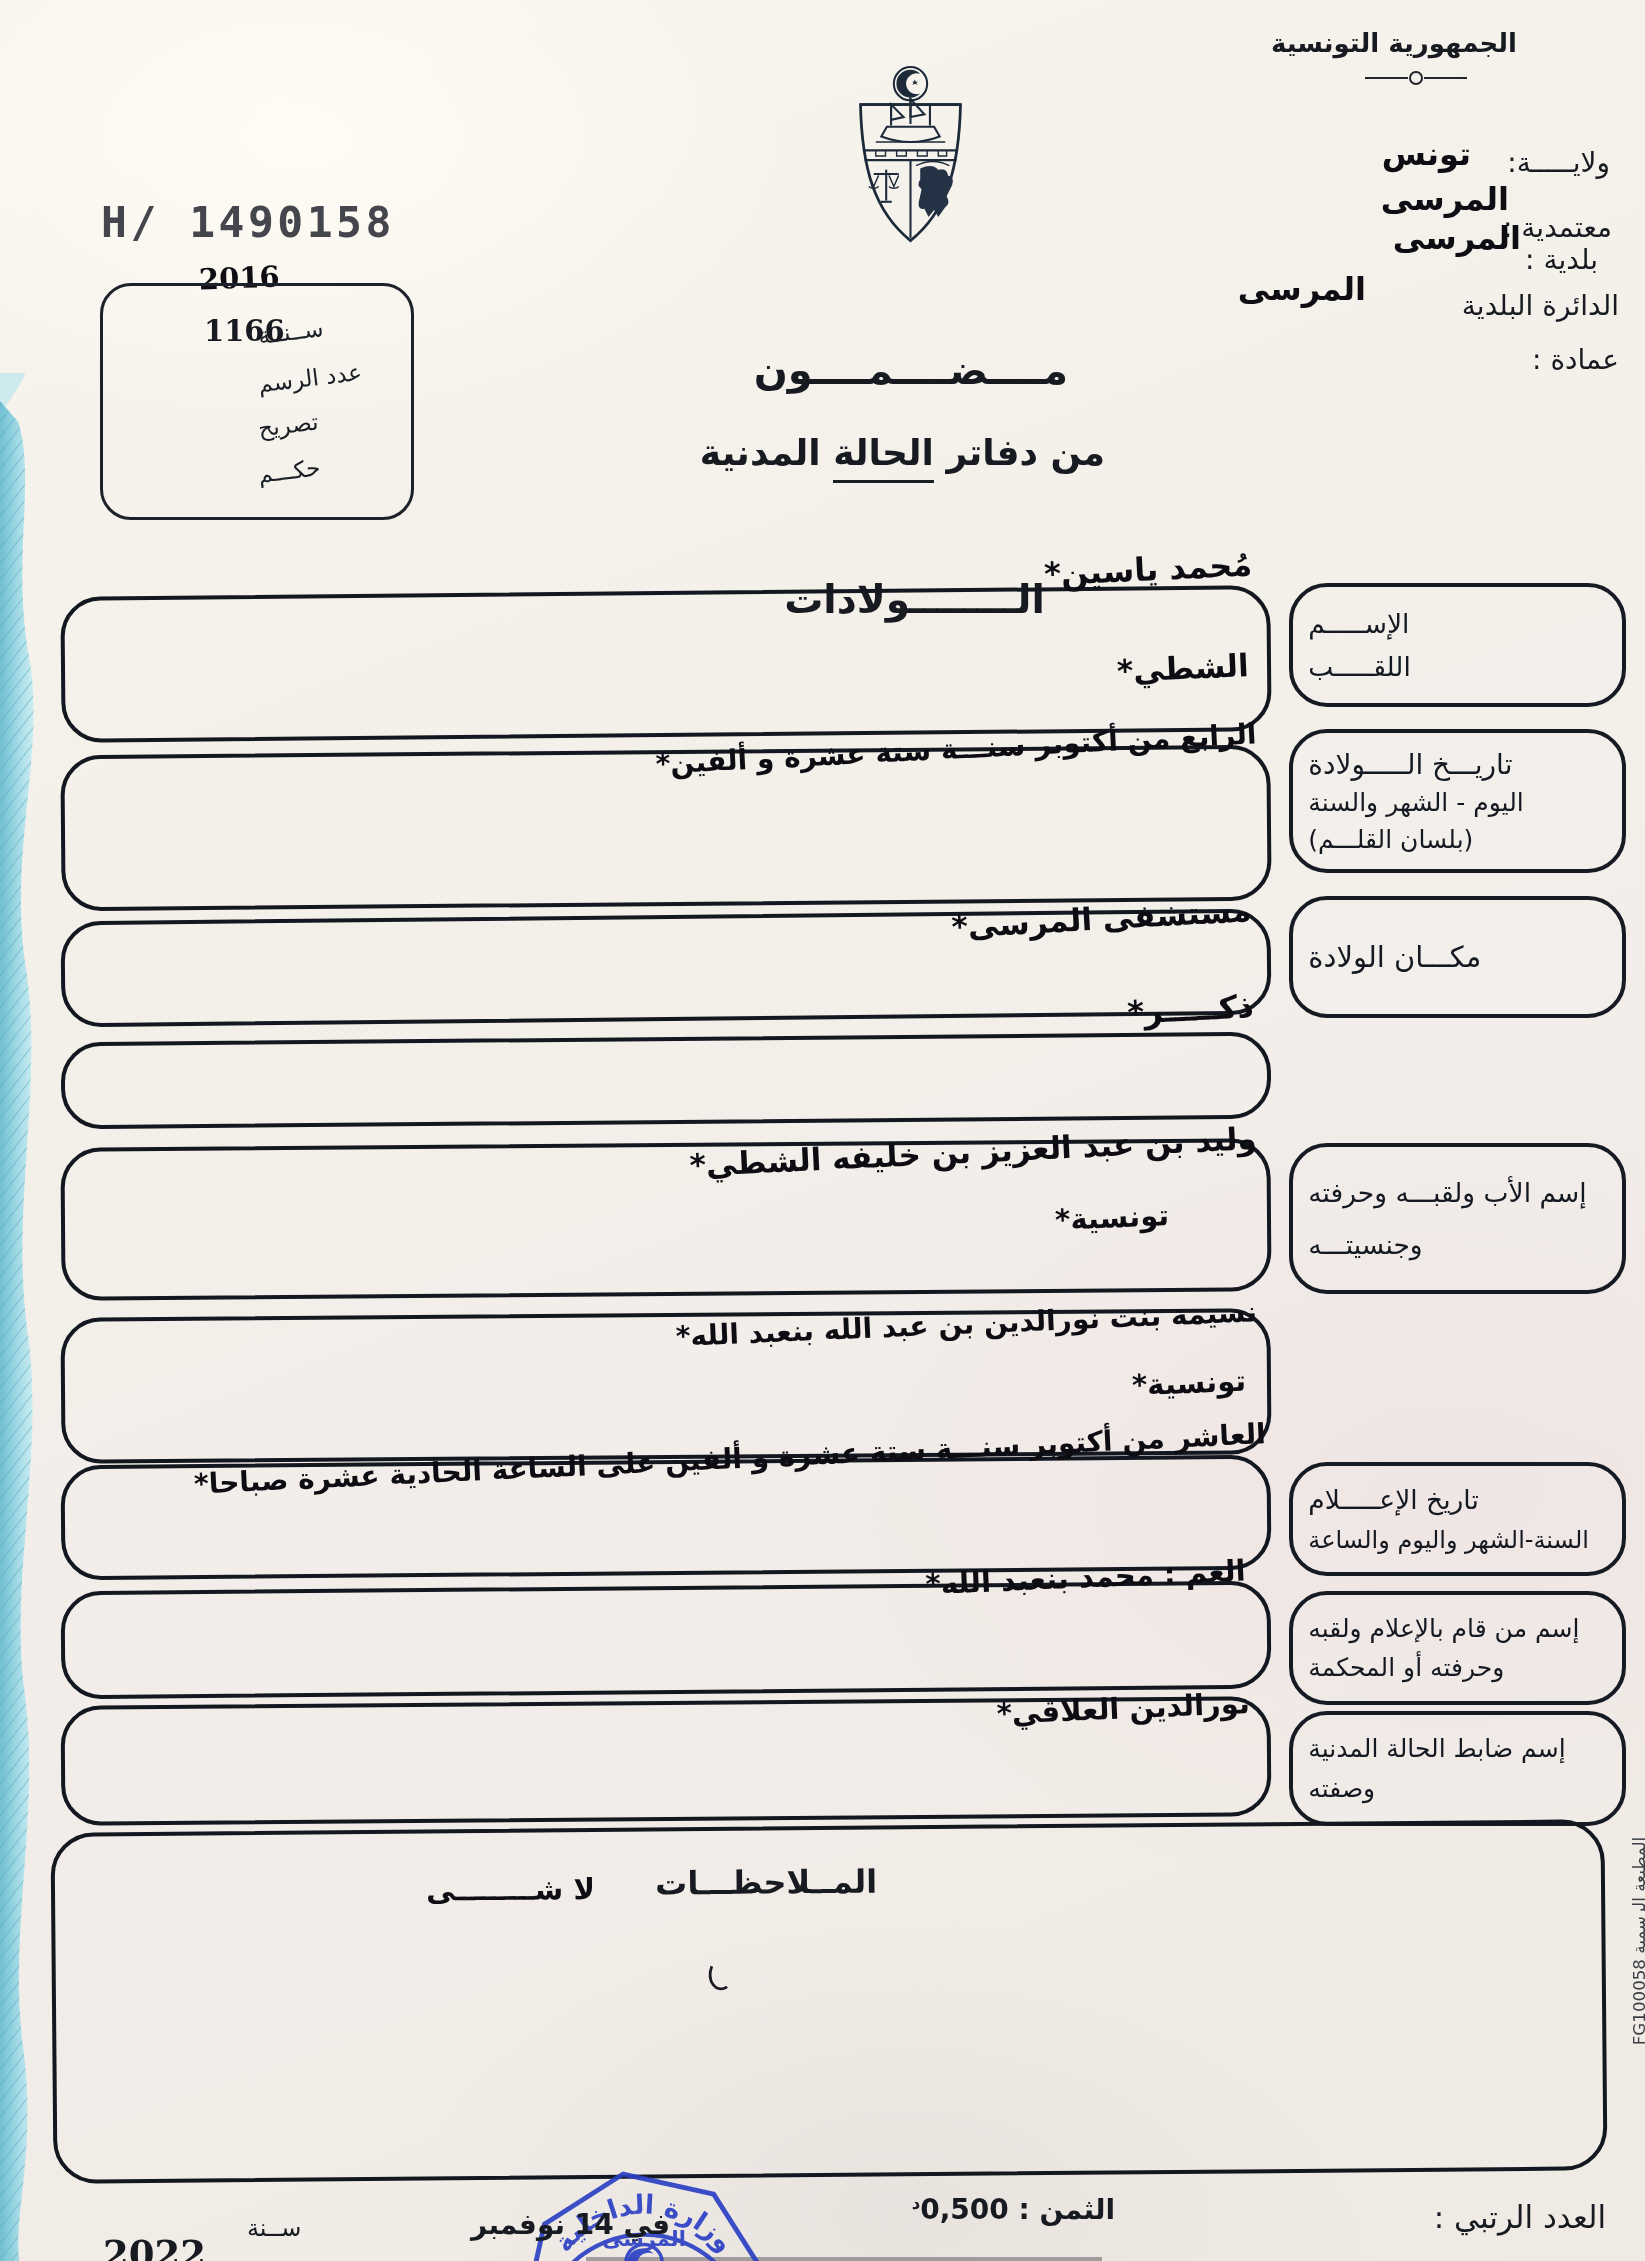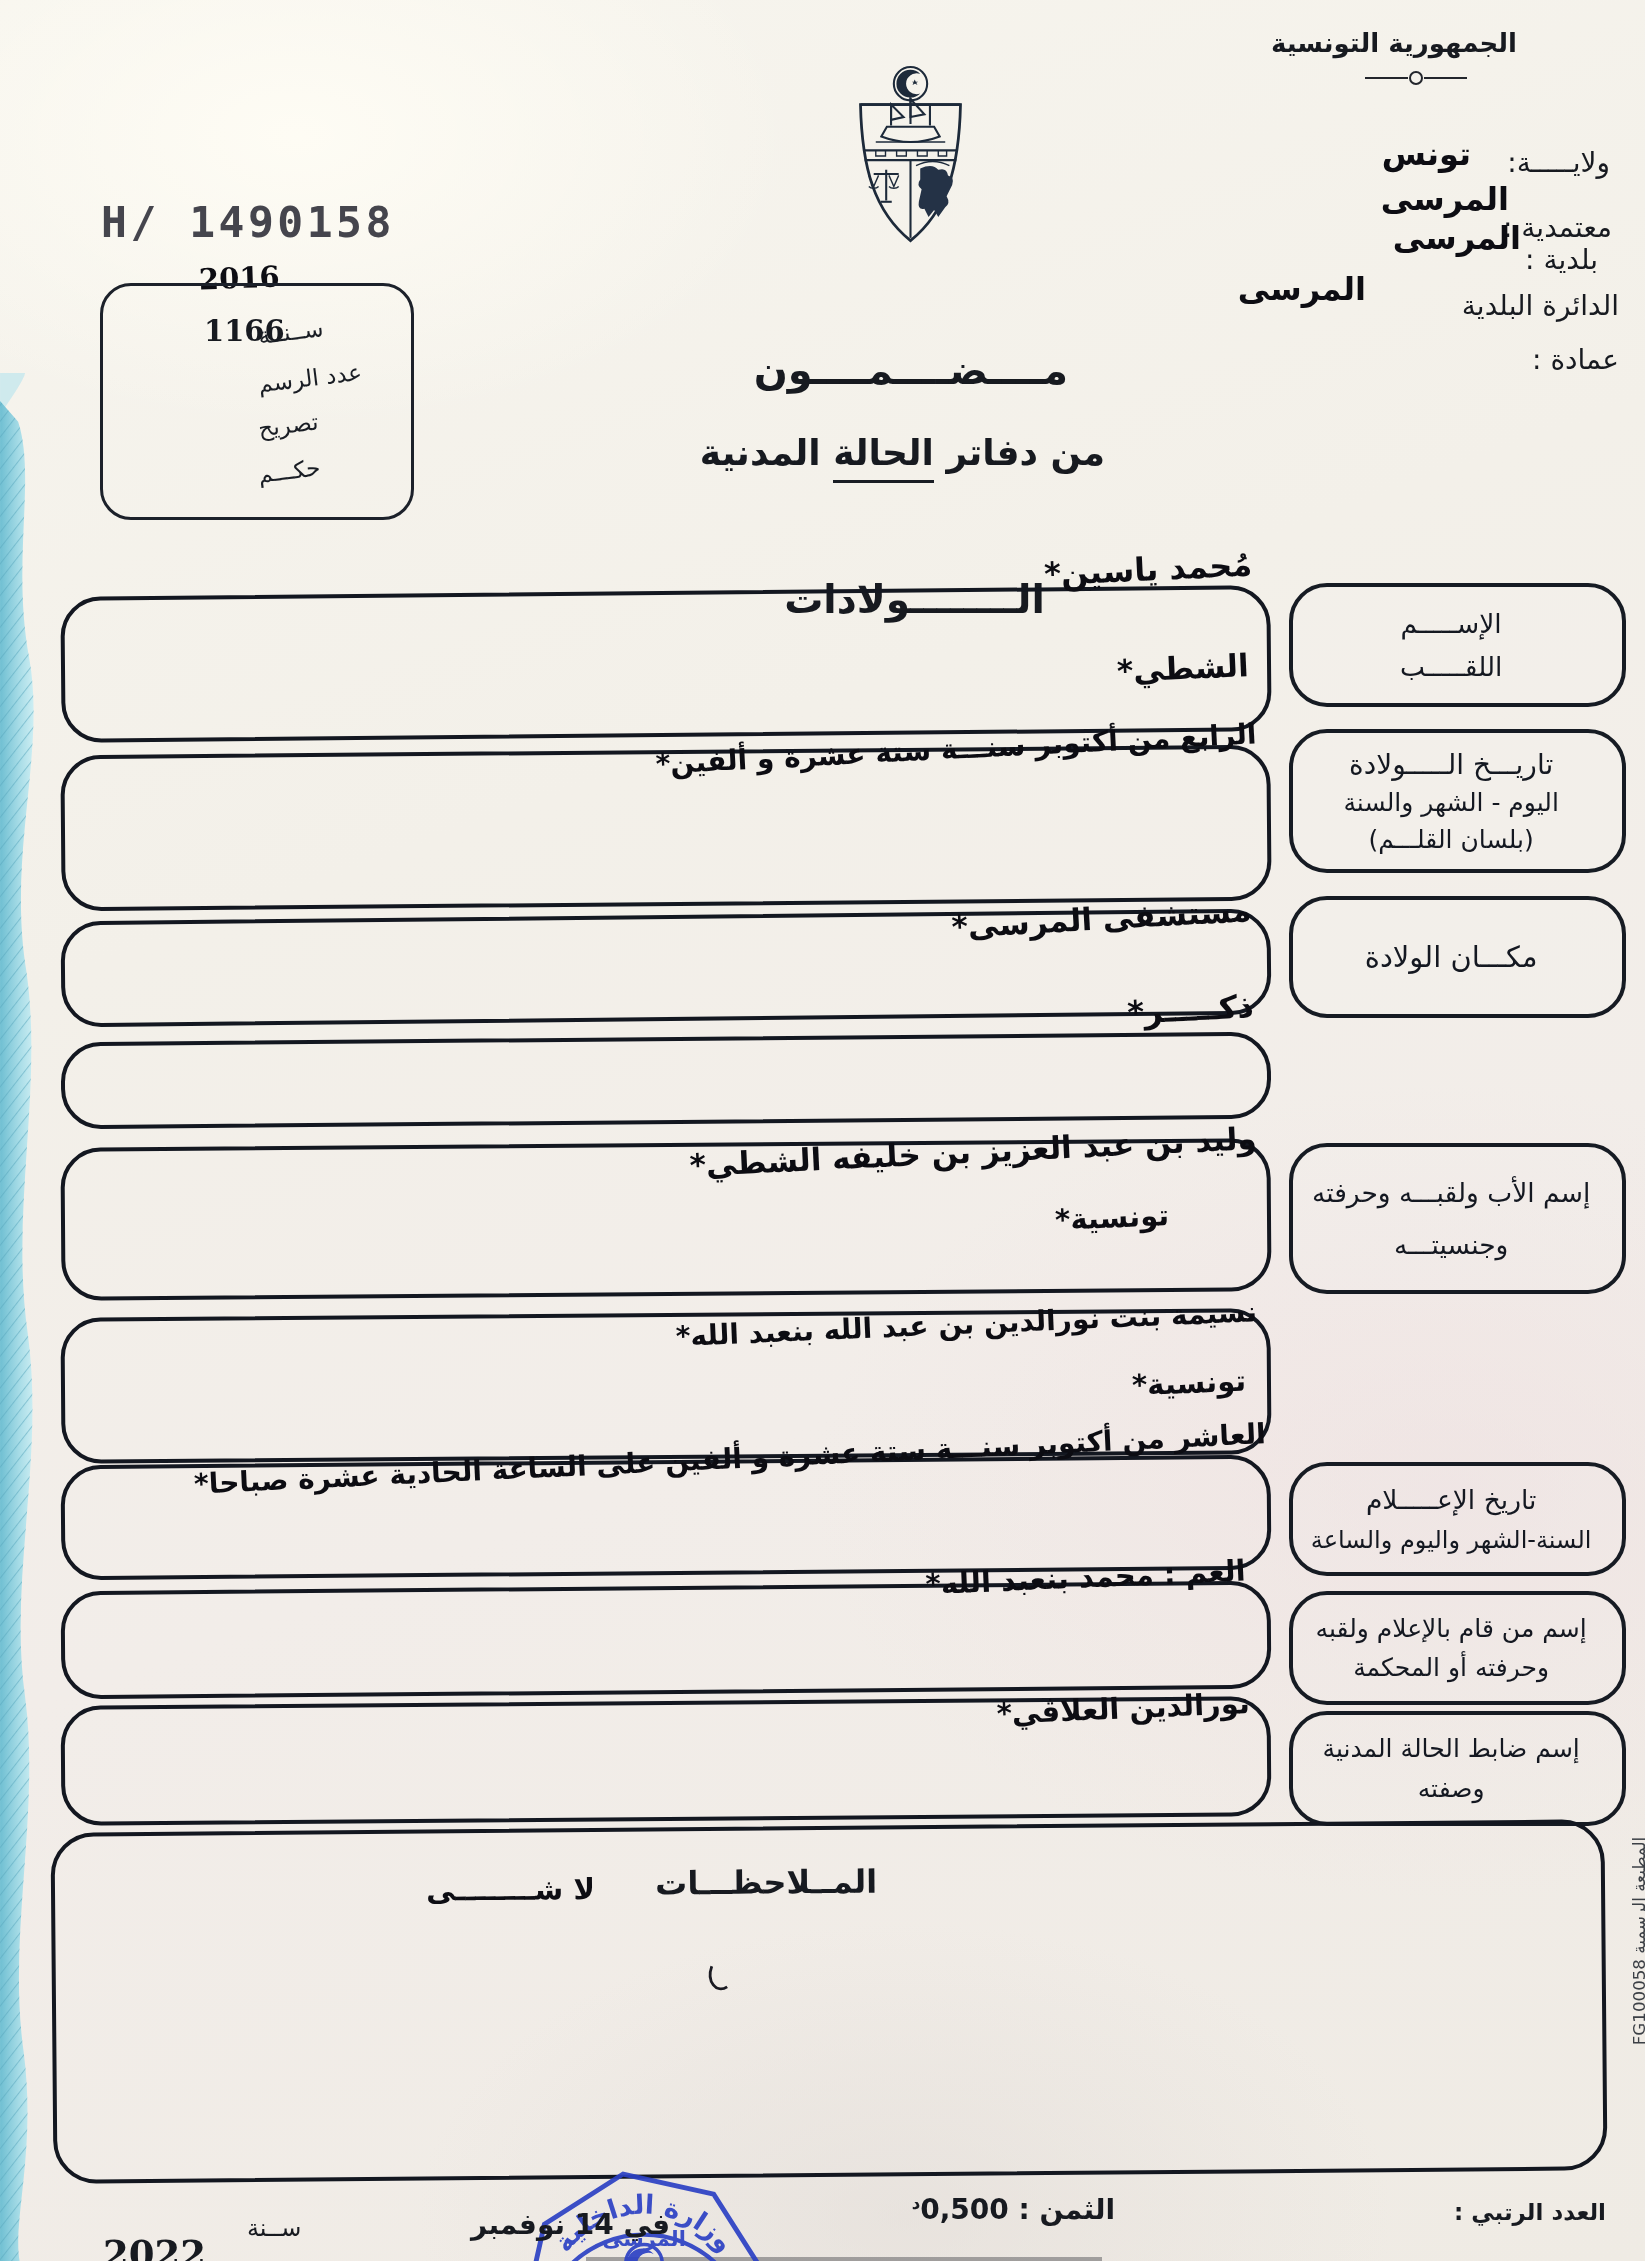--- a/index.html
+++ b/index.html
@@ -43,21 +43,21 @@
   .emblem{left:848px;top:64px;}
 
   
   .t1{left:761px;top:347px;width:307px;text-align:left;font-size:40px;font-weight:bold;}
   .t2{left:697px;top:432px;width:411px;text-align:center;font-size:36px;font-weight:bold;white-space:nowrap;}
   .t2 .u{border-bottom:3.5px solid #191d24;padding-bottom:7px;}
   .t3{left:740px;top:577px;width:349px;text-align:center;font-size:39px;font-weight:bold;}
 
   
   .lbl{position:absolute;right:19px;width:337px;border:4.2px solid #161b23;border-radius:38px;
-       display:flex;flex-direction:column;justify-content:space-evenly;align-items:center;
+       display:flex;flex-direction:column;justify-content:space-evenly;align-items:flex-end;
        padding:8.4px 28px 8.4px 15.3px;box-sizing:border-box;text-align:right;direction:rtl;
        font-size:26.5px;color:#141821;background:rgba(255,255,255,.06);}
   .lbl span{white-space:nowrap;}
   .val{position:absolute;left:61px;width:1202px;border:4.9px solid #131720;border-radius:40px;}
   .vline{position:absolute;white-space:nowrap;font-weight:bold;color:#0c0c12;direction:rtl;}
 
   .r1l{top:583px;height:124px}   .r1v{top:591px;height:138px;transform:rotate(-.55deg);}
   .r2l{top:729px;height:144px}  .r2v{top:750px;height:148px;transform:rotate(-.5deg);}
   .r3l{top:896px;height:122px}  .r3v{top:915px;height:98px;transform:rotate(-.6deg);}
   .r4l{top:1034px;height:109px}  .r4v{top:1037px;height:79px;transform:rotate(-.5deg);}
@@ -68,21 +68,21 @@
   .r9l{top:1711px;height:115px}  .r9v{top:1701px;height:112px;transform:rotate(-.45deg);}
   .s34{font-size:24px}.s35{font-size:24.4px}.s36{font-size:25px}.s40{font-size:28px}.s42{font-size:29px}
 
   
   .remarks{left:52px;top:1826px;width:1546px;height:343px;border:4.9px solid #131720;border-radius:43px;
            transform:rotate(-.5deg);}
   .remarks-title{position:absolute;left:46%;top:33px;transform:translateX(-50%);font-size:32px;font-weight:bold;direction:rtl;}
   .remarks-value{position:absolute;left:24%;top:40px;font-size:29px;font-weight:bold;direction:rtl;white-space:nowrap;}
 
   
-  .f-serial{right:39px;top:2199px;font-size:23px;font-weight:700;}
+  .f-serial{right:39px;top:2199px;font-size:31px;font-weight:400;}
   .f-price{right:530px;top:2193px;font-size:28px;font-weight:bold;}
   .f-price sup{font-size:16.7px;}
   .f-date{left:471px;top:2208px;font-size:28px;font-weight:bold;z-index:5;}
   .f-year-lb{left:204px;top:2214px;font-size:24px;margin-left:43px;}
   .f-year{left:103px;top:2211px;font-family:"DejaVu Serif",serif;font-size:37px;font-weight:bold;margin-top:21px;}
 
   .margin-print{left:1485px;top:1931px;width:307px;text-align:center;transform:rotate(-90deg);
                 font-size:16.7px;color:#3c4046;direction:rtl;white-space:nowrap;}
   .edge-bottom{left:586px;bottom:0;width:516px;height:4.2px;background:#55565a;opacity:.5;}
   .stamp{left:524px;top:2158px;z-index:4;opacity:.92;}

